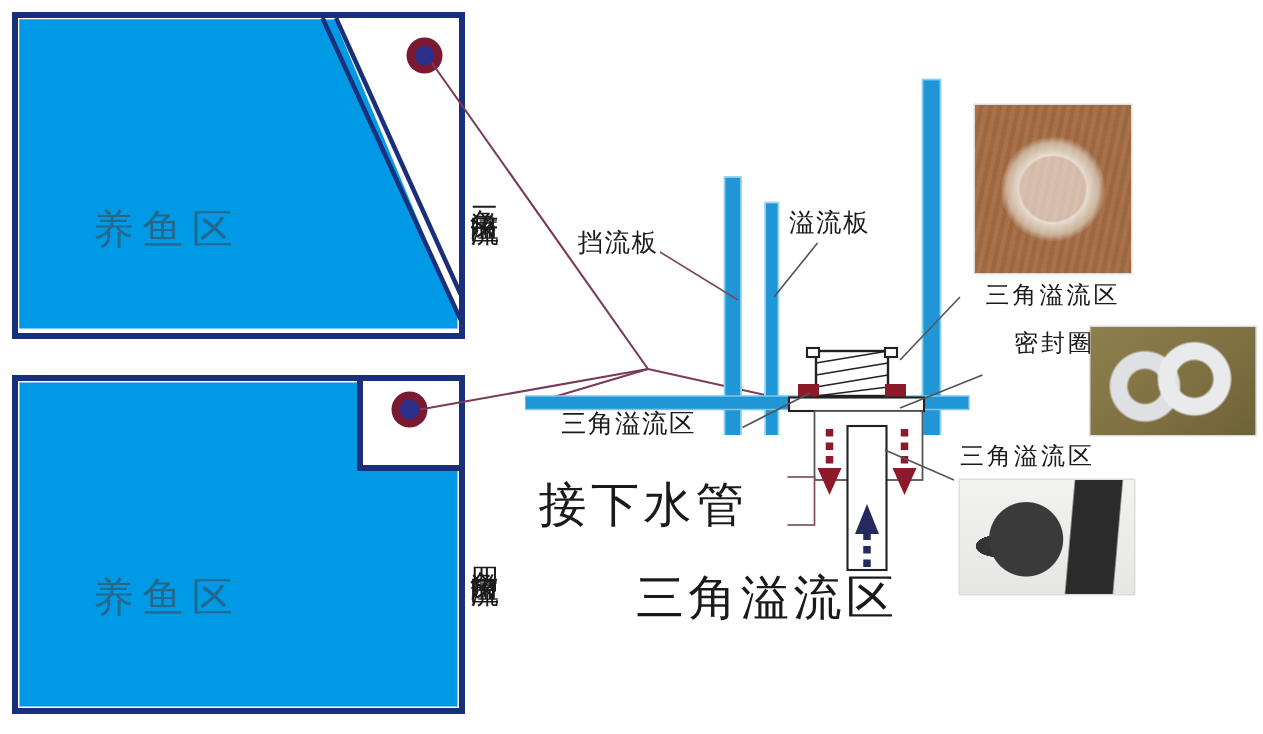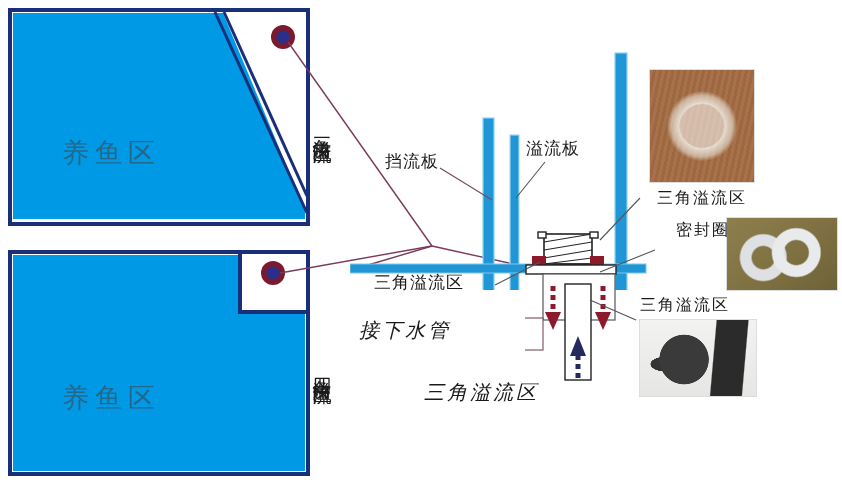--- a/index.html
+++ b/index.html
@@ -29,21 +29,21 @@
     font-weight:400;
   }
   .vert{
     writing-mode:vertical-rl;
     text-orientation:upright;
     font-size:19px;
     letter-spacing:2px;
     color:#1a1a1a;
   }
   .small-label{font-size:17px;letter-spacing:1px;}
-  .big-label{font-size:20px;letter-spacing:3px;font-style:italic;}
+  .big-label{font-size:32px;letter-spacing:3px;}
   .photo-label{font-size:16px;letter-spacing:2px;}
 
   
   .photo{position:absolute;background-size:cover;background-repeat:no-repeat;}
   .photo-flange{
     background:
       radial-gradient(ellipse 36% 34% at 50% 50%, rgba(255,255,255,.55) 0 58%, rgba(180,150,120,.0) 62%),
       radial-gradient(circle at 50% 50%, rgba(235,230,222,.0) 0 28%, rgba(240,236,228,.85) 30%, rgba(225,215,200,.65) 40%, rgba(168,118,78,0) 46%),
       repeating-linear-gradient(102deg, #a9714a 0 3px, #9c6842 3px 6px),
       linear-gradient(#a9714a,#8d5c38);

